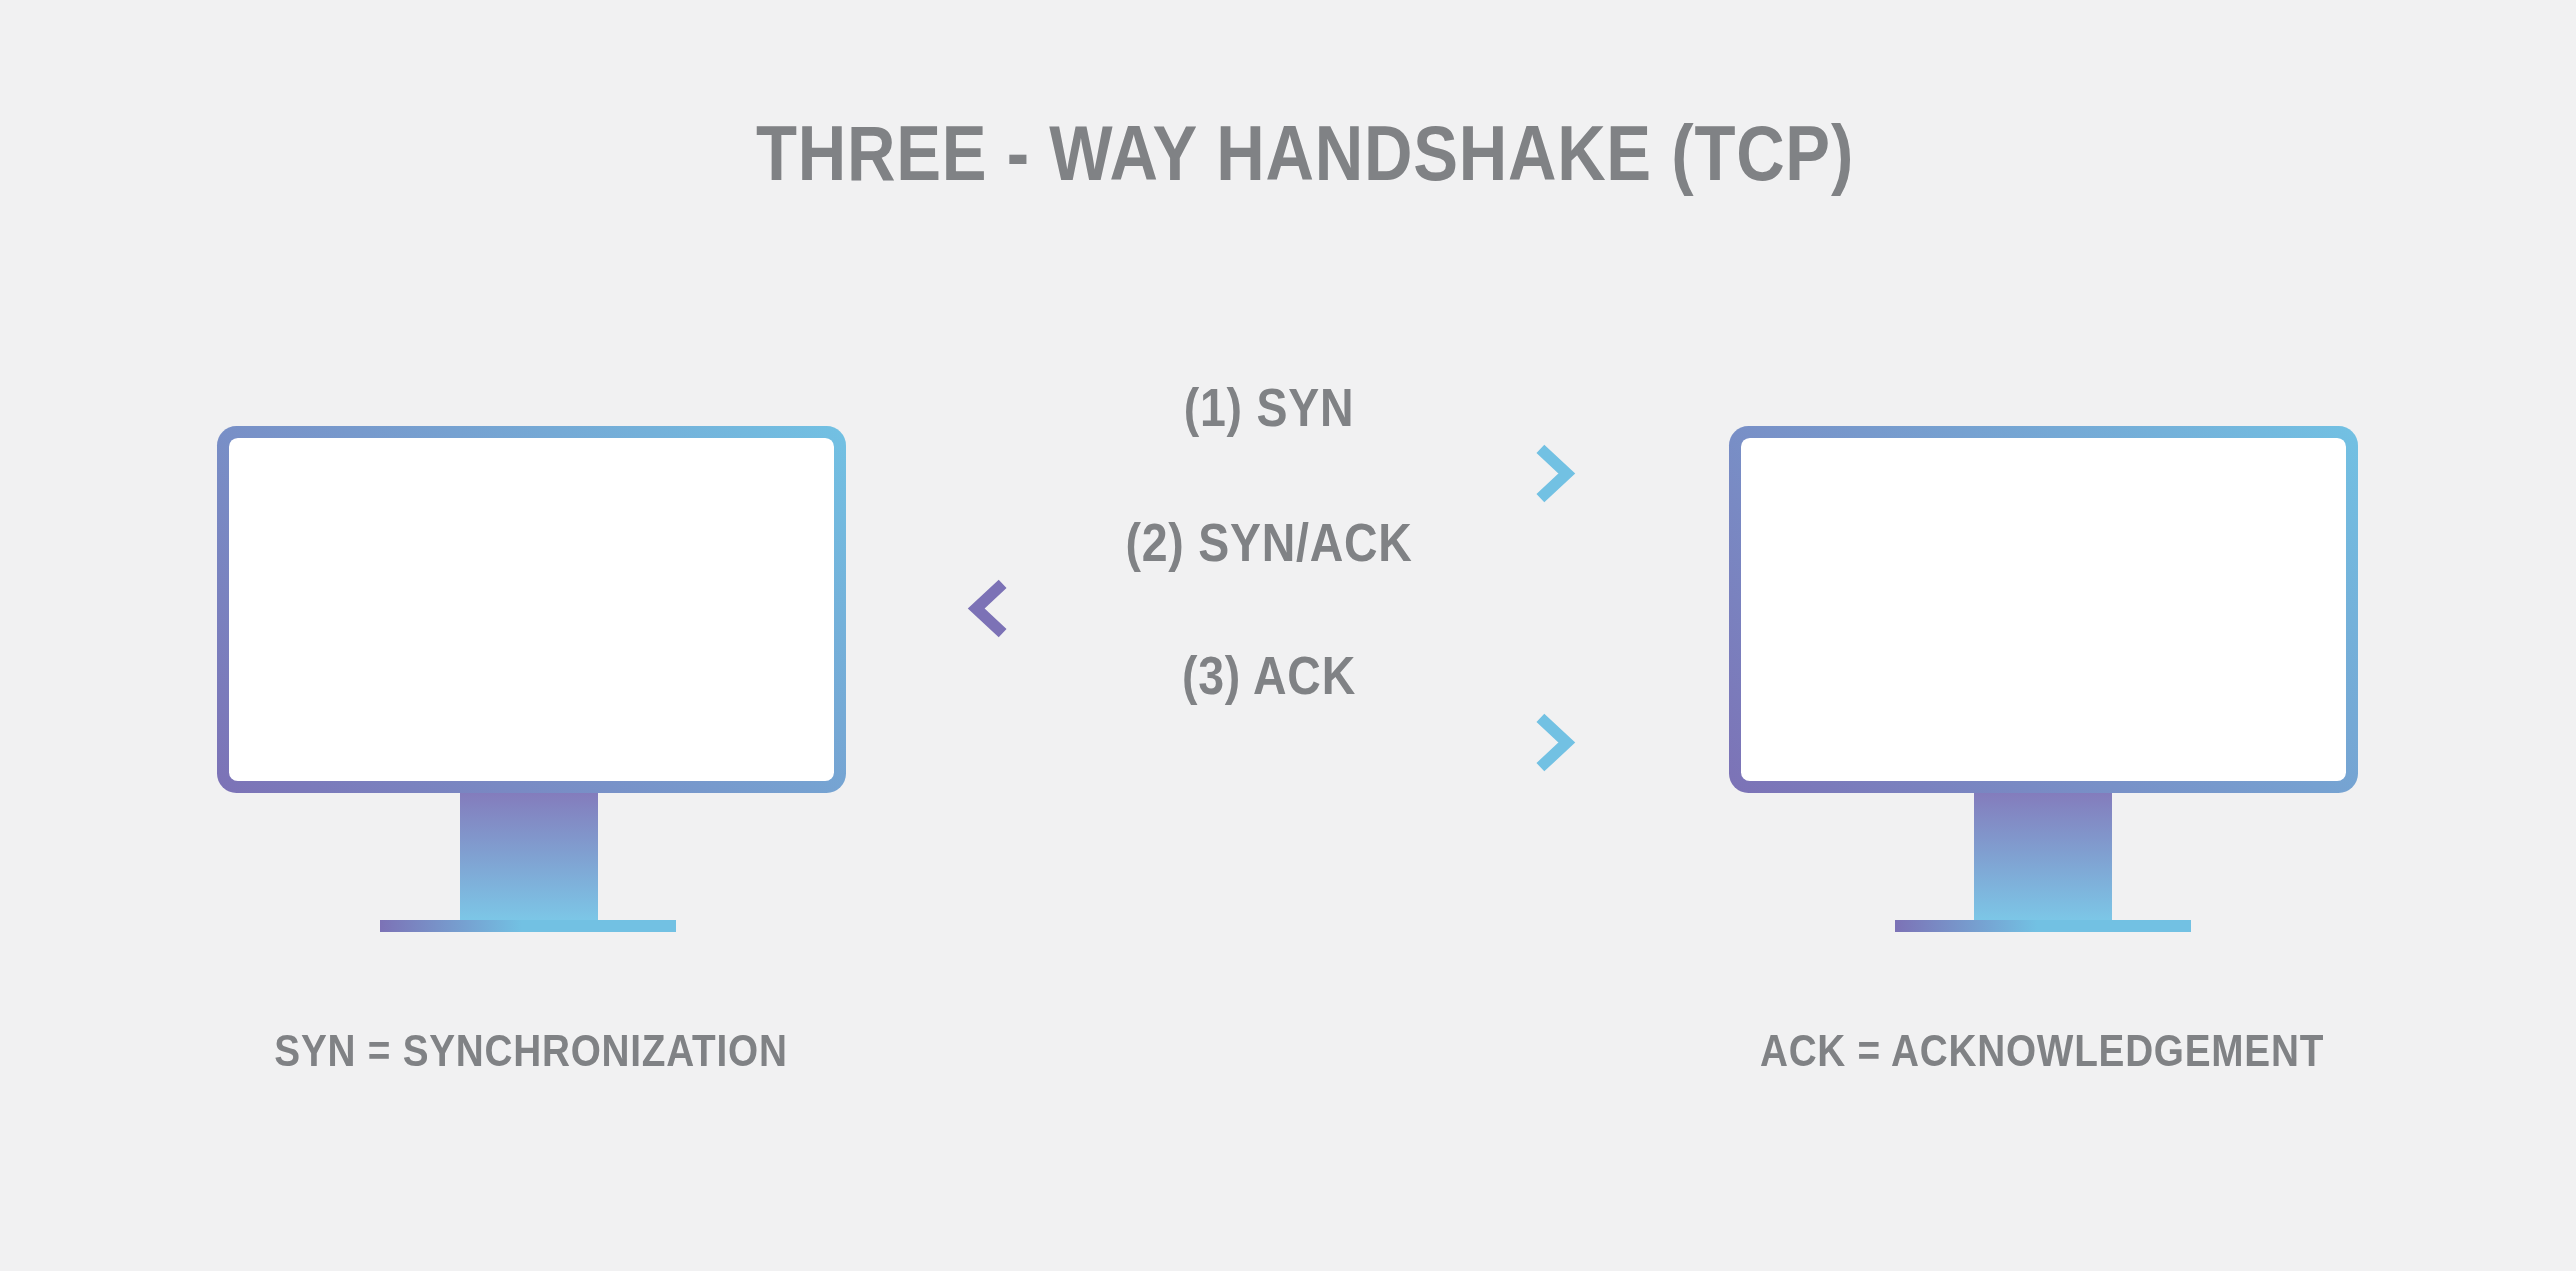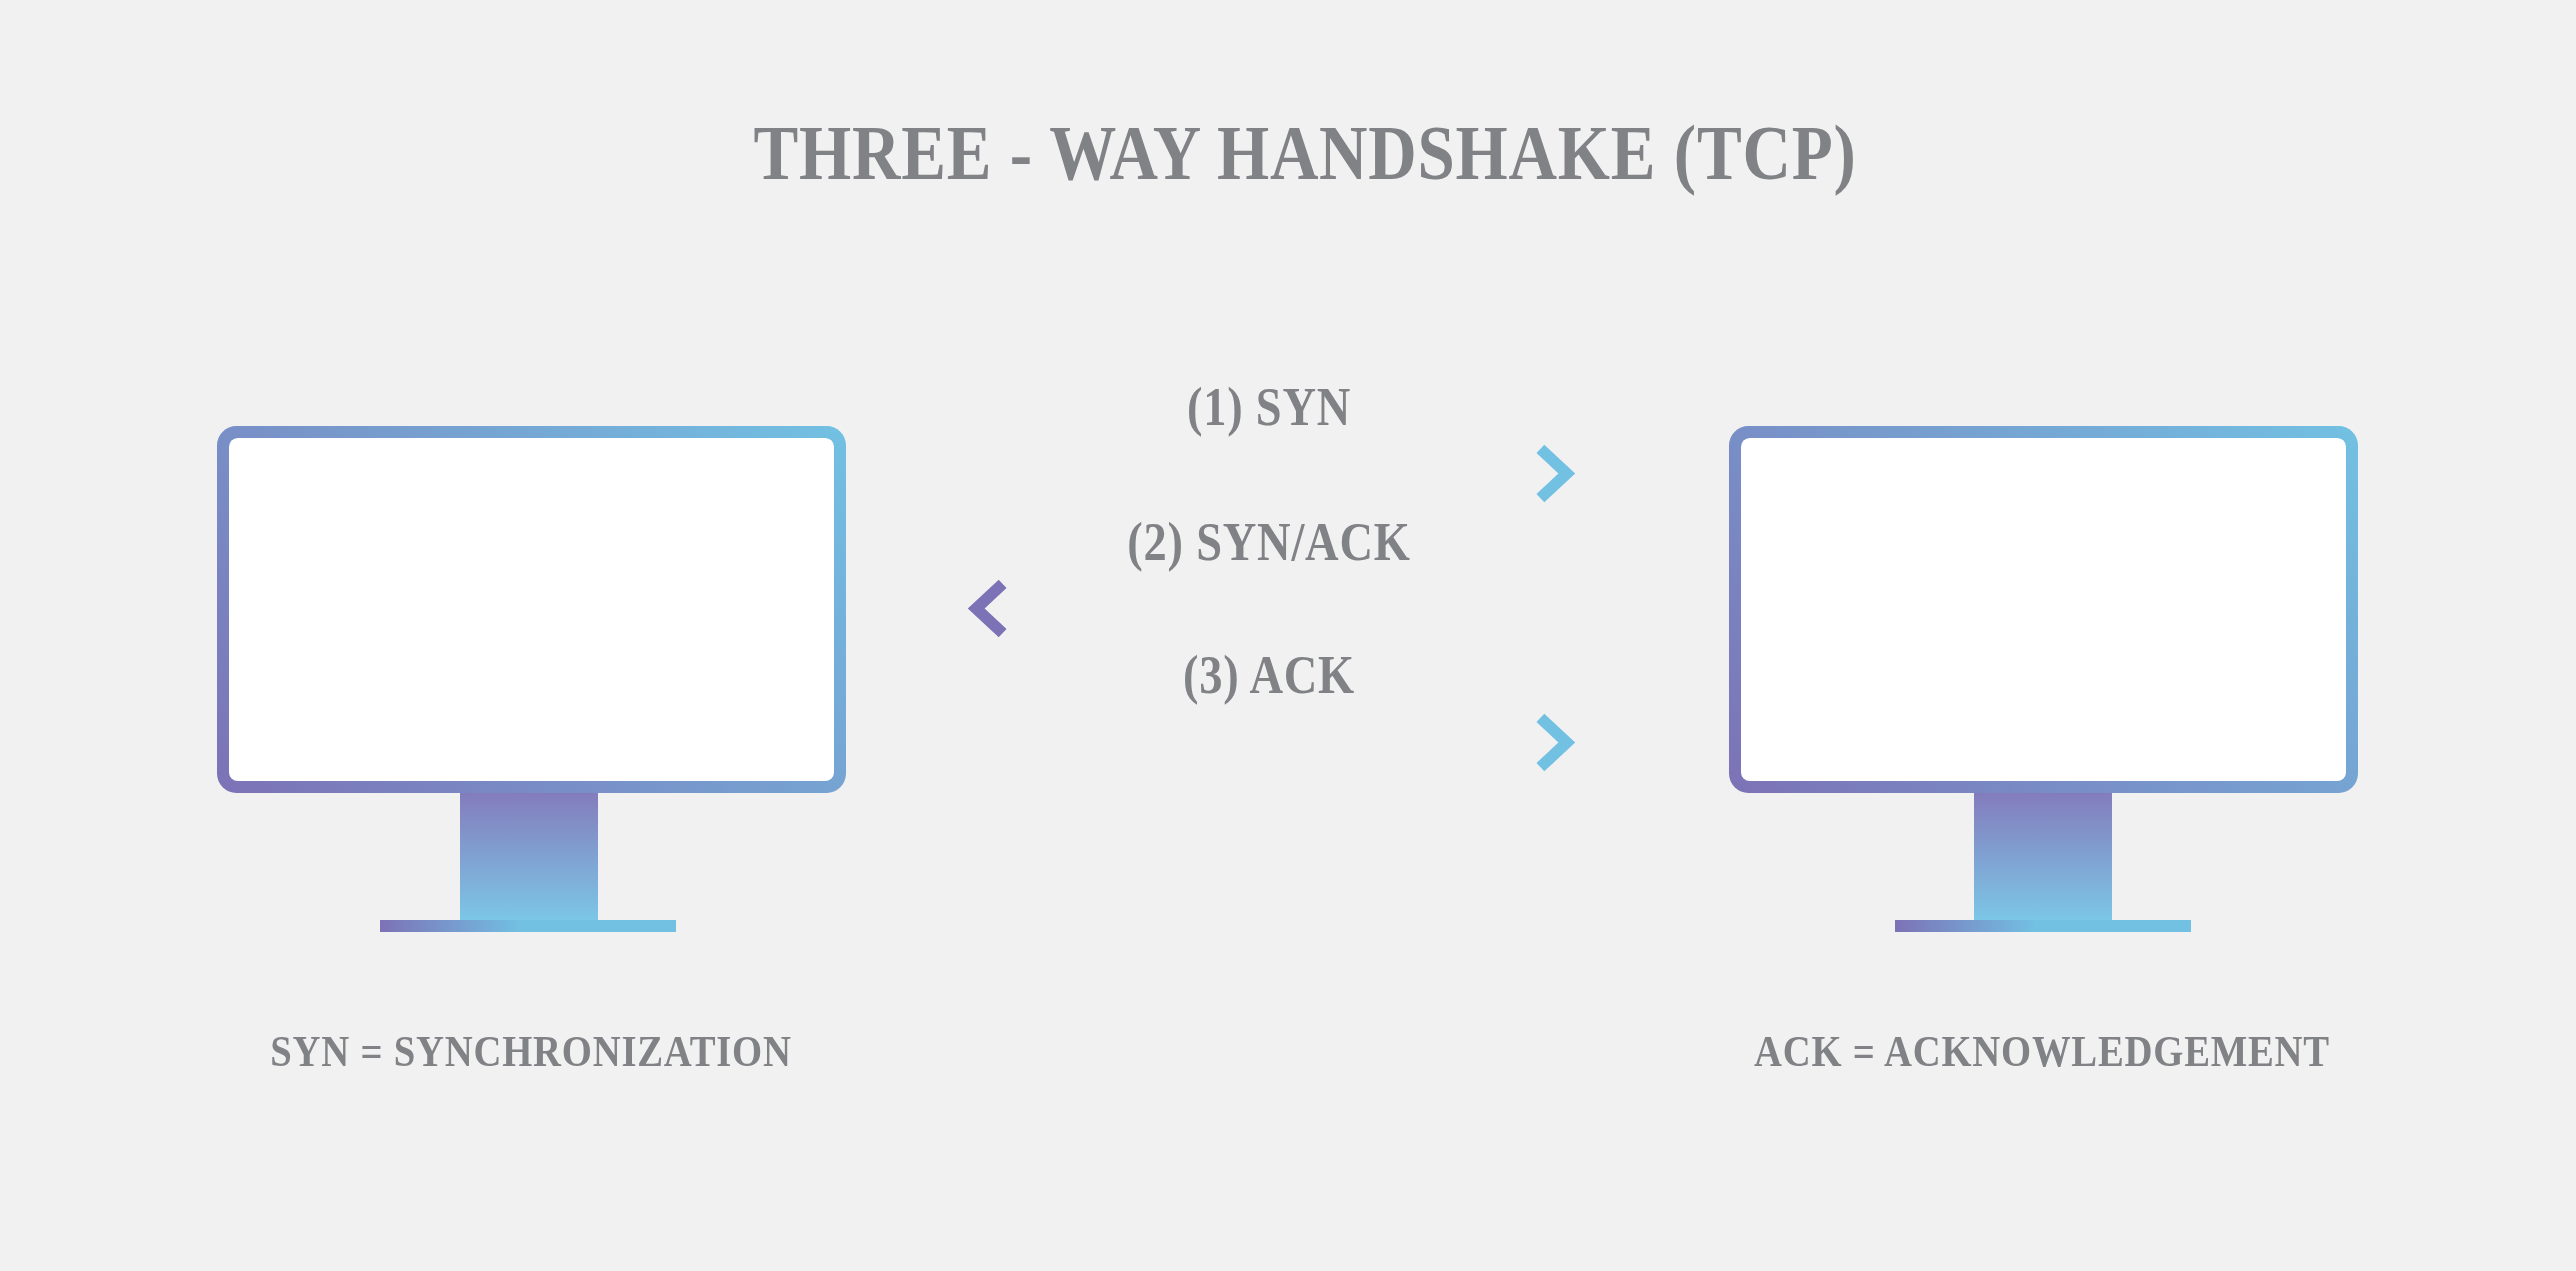--- a/index.html
+++ b/index.html
@@ -7,21 +7,21 @@
     --text:#808285;
     --purple:#7c72b6;
     --blue:#72c1e3;
   }
   html,body{margin:0;padding:0;background:var(--bg);}
   .canvas{
     position:relative;
     width:2576px;height:1145px;
     background:var(--bg);
     overflow:hidden;
-    font-family:Liberation Serif, serif;
+    font-family:Liberation Sans, sans-serif;
     color:var(--text);
   }
   .txt{
     position:absolute;
     font-weight:bold;
     white-space:nowrap;
     transform:translate(-50%,-50%) scaleX(0.86);
     transform-origin:center;
     color:var(--text);
     letter-spacing:0.9px;

